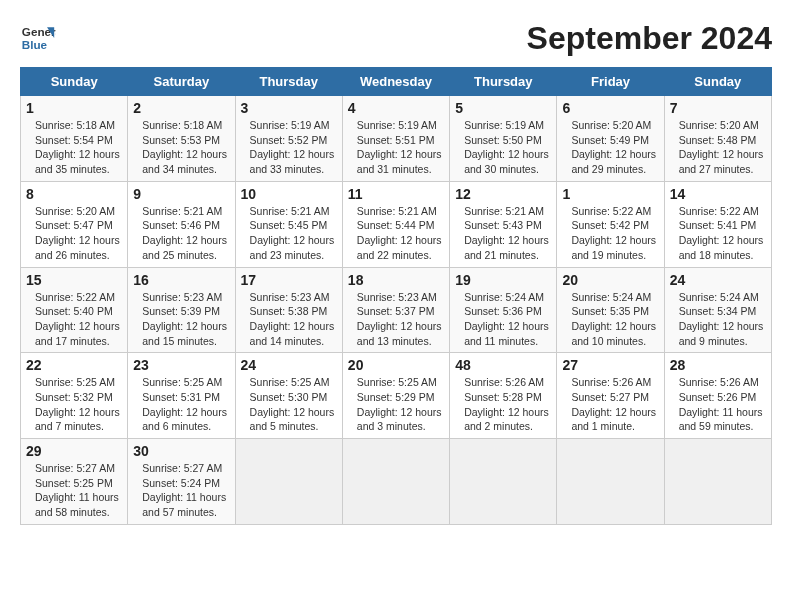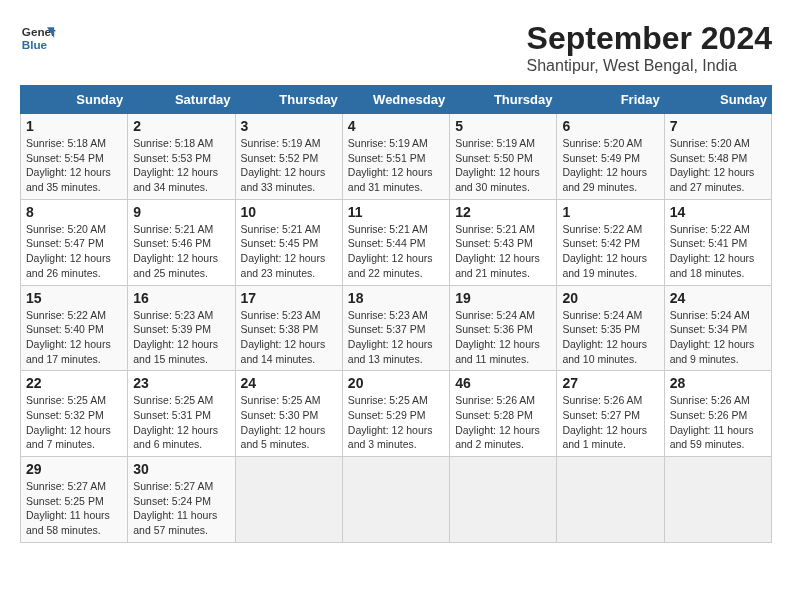--- a/index.html
+++ b/index.html
@@ -19,40 +19,41 @@
     .logo {
       display: flex;
       align-items: center;
       gap: 4px;
     }
     .logo-icon {
       width: 36px;
       height: 36px;
     }
     .title-area {
+      text-align: right;
     }
     .month-title {
       font-size: 32px;
       font-weight: bold;
       color: #222;
     }
     .location-title {
       font-size: 16px;
       color: #444;
     }
     table {
       width: 100%;
       border-collapse: collapse;
       font-size: 11px;
     }
     thead tr th {
       background-color: #2e6da4;
       color: #fff;
       padding: 6px 4px;
-      text-align: right;
+      text-align: center;
       font-size: 13px;
       font-weight: bold;
       border: 1px solid #2e6da4;
     }
     tbody tr {
       vertical-align: top;
     }
     tbody tr td {
       border: 1px solid #ccc;
       padding: 4px 5px;
@@ -67,39 +68,39 @@
       font-size: 14px;
       font-weight: bold;
       color: #222;
       display: block;
       margin-bottom: 2px;
     }
     .day-info {
       color: #333;
       font-size: 10.5px;
       line-height: 1.4;
+      margin-left: 9px;
     }
     td.empty {
       background: #f0f0f0 !important;
     }
   </style>
 </head>
 <body>
 
 <div class="header-area">
   <div class="logo">
     <svg class="logo-icon" viewBox="0 0 40 40" xmlns="http://www.w3.org/2000/svg">
       <text x="2" y="18" font-size="13" font-weight="bold" fill="#333">General</text>
       <text x="2" y="32" font-size="13" font-weight="bold" fill="#2e6da4">Blue</text>
       <polygon points="30,8 38,8 38,20" fill="#2e6da4"></polygon>
     </svg>
   </div>
   <div class="title-area">
     <div class="month-title">September 2024</div>
-    <div class="location-title">Shantipur, West Bengal, India</div>
   </div>
 </div>
 
 <table>
   <thead>
     <tr id="header-row">
         <th>Sunday</th>
         <th>Saturday</th>
         <th>Thursday</th>
         <th>Wednesday</th>
@@ -285,21 +286,21 @@
 and 5 minutes.</div>
         </td>
         <td>
           <span class="day-num">20</span>
           <div class="day-info" style="white-space: pre-line;">Sunrise: 5:25 AM
 Sunset: 5:29 PM
 Daylight: 12 hours
 and 3 minutes.</div>
         </td>
         <td>
-          <span class="day-num">46</span>
+          <span class="day-num">48</span>
           <div class="day-info" style="white-space: pre-line;">Sunrise: 5:26 AM
 Sunset: 5:28 PM
 Daylight: 12 hours
 and 2 minutes.</div>
         </td>
         <td>
           <span class="day-num">27</span>
           <div class="day-info" style="white-space: pre-line;">Sunrise: 5:26 AM
 Sunset: 5:27 PM
 Daylight: 12 hours

